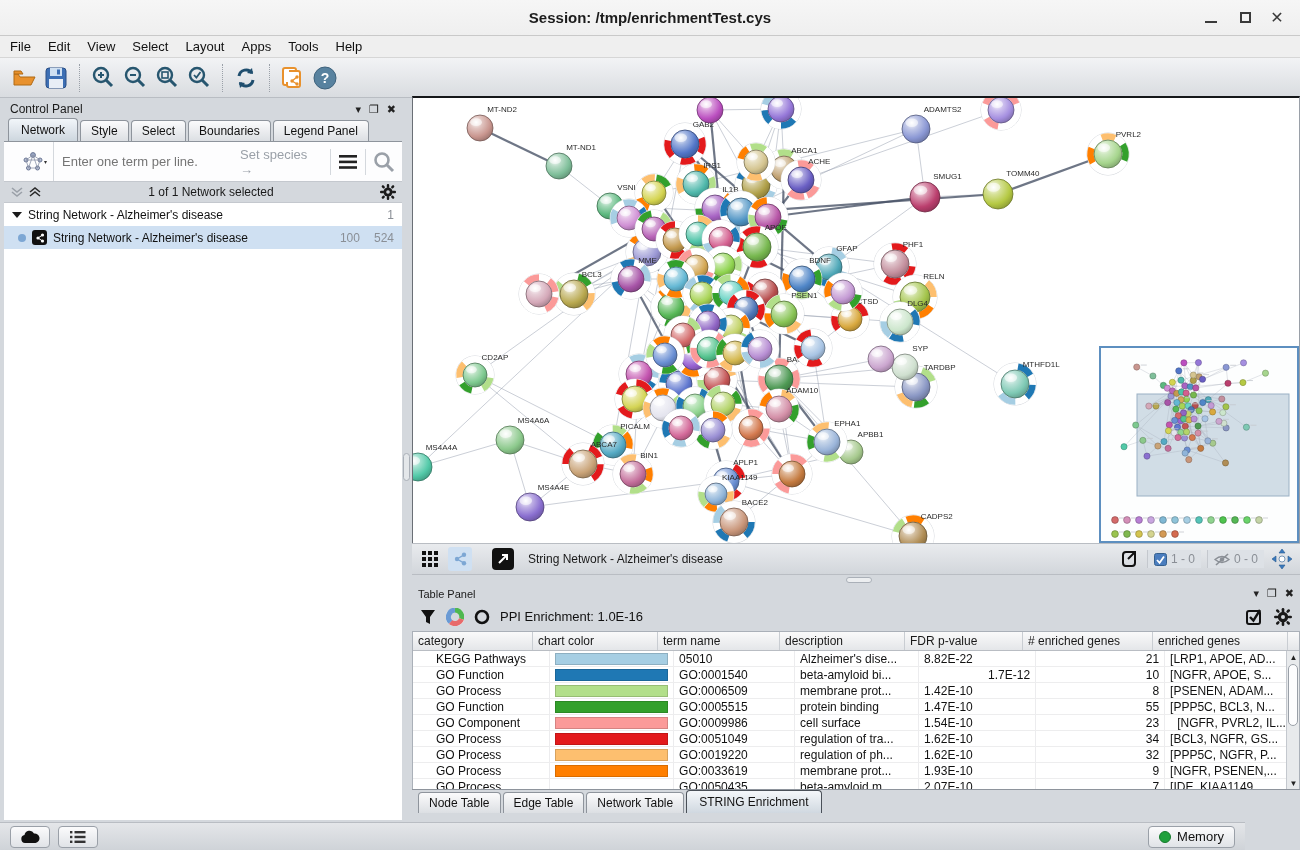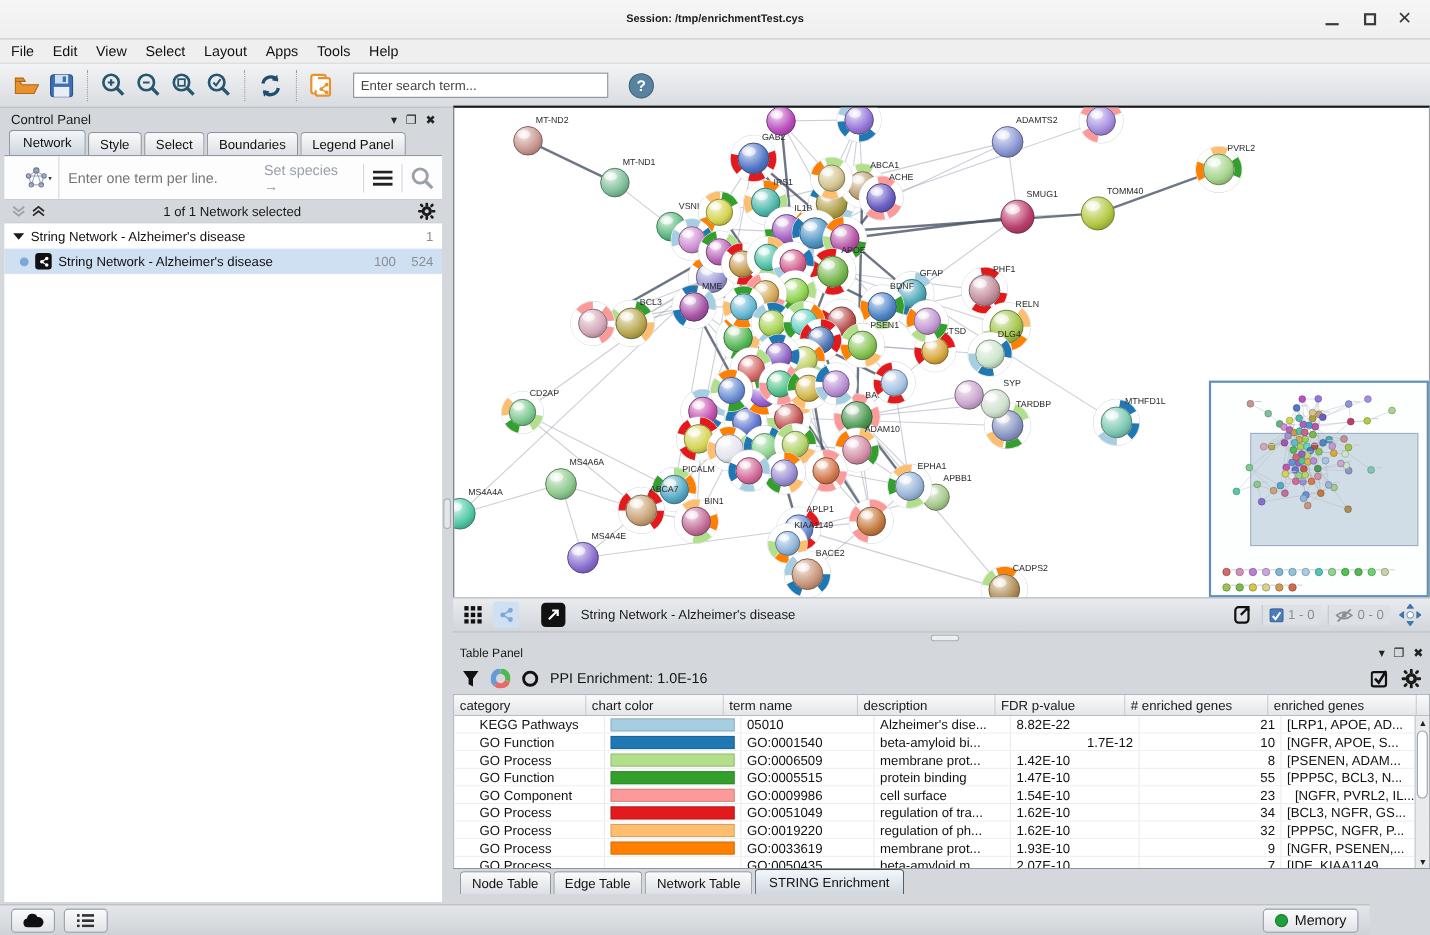--- a/index.html
+++ b/index.html
@@ -3,21 +3,21 @@
 <meta charset="utf-8">
 <style>
   html,body{margin:0;padding:0;width:1300px;height:850px;overflow:hidden;
     font-family:"Liberation Sans","DejaVu Sans",sans-serif;background:#d4d8dd;
     -webkit-font-smoothing:antialiased;}
   *{box-sizing:border-box;}
   .abs{position:absolute;}
   
   #titlebar{left:0;top:0;width:1300px;height:36px;background:linear-gradient(#f6f6f6,#efefef);
     border-bottom:1px solid #c9c9c9;}
-  #title{width:100%;text-align:center;line-height:36px;font-weight:bold;font-size:10px;color:#1c1c1c;}
+  #title{width:100%;text-align:center;line-height:36px;font-weight:bold;font-size:15px;color:#1c1c1c;}
   .winbtn{top:8px;width:26px;height:20px;text-align:center;color:#3a3a3a;cursor:default;}
   #win-min{right:76px;} #win-max{right:42px;} #win-close{right:10px;}
   #win-min .bar{margin:13px auto 0;width:12px;height:2px;background:#3a3a3a;}
   #win-max .sq{margin:4px auto 0;width:11px;height:11px;border:2px solid #3a3a3a;}
   #win-close{font-size:16px;font-weight:bold;line-height:20px;}
   #menubar{left:0;top:36px;width:1300px;height:22px;background:#efefef;border-bottom:1px solid #d6d6d6;
     display:flex;align-items:center;padding-left:10px;gap:17px;font-size:13px;color:#111;}
   .menu-item{cursor:default;}
   #toolbar{left:0;top:58px;width:1300px;height:40px;background:linear-gradient(#f2f3f5,#d9dce0);
     border-bottom:1px solid #b9bdc3;display:flex;align-items:center;padding-left:8px;}
@@ -179,21 +179,20 @@
     <svg width="26" height="26">
         <rect x="3" y="3" width="13" height="17" rx="2" fill="#fff" stroke="#e8912d" stroke-width="2"></rect>
         <path d="M9 6 h9 a2 2 0 0 1 2 2 v12 a2 2 0 0 1 -2 2 h-9 a2 2 0 0 1 -2 -2 v-3" fill="#fff" stroke="#e8912d" stroke-width="2"></path>
         <circle cx="12" cy="16" r="1.7" fill="#e8912d"></circle>
         <circle cx="17" cy="12" r="1.7" fill="#e8912d"></circle>
         <circle cx="17" cy="19" r="1.7" fill="#e8912d"></circle>
         <line x1="12" y1="16" x2="17" y2="12" stroke="#e8912d" stroke-width="1.4"></line>
         <line x1="12" y1="16" x2="17" y2="19" stroke="#e8912d" stroke-width="1.4"></line>
       </svg>
   </div>
-  <input id="search-box" placeholder="Enter search term..." style="">
   <div class="tbtn">
     <svg width="24" height="24">
         <circle cx="12" cy="12" r="11" fill="#58829f" stroke="#3e627c"></circle>
         <text x="12" y="17" text-anchor="middle" font-size="14" font-weight="bold" fill="#fff">?</text>
       </svg>
   </div>
 </div>
 
 <div id="cpanel" class="abs">
   <div id="cp-header">

